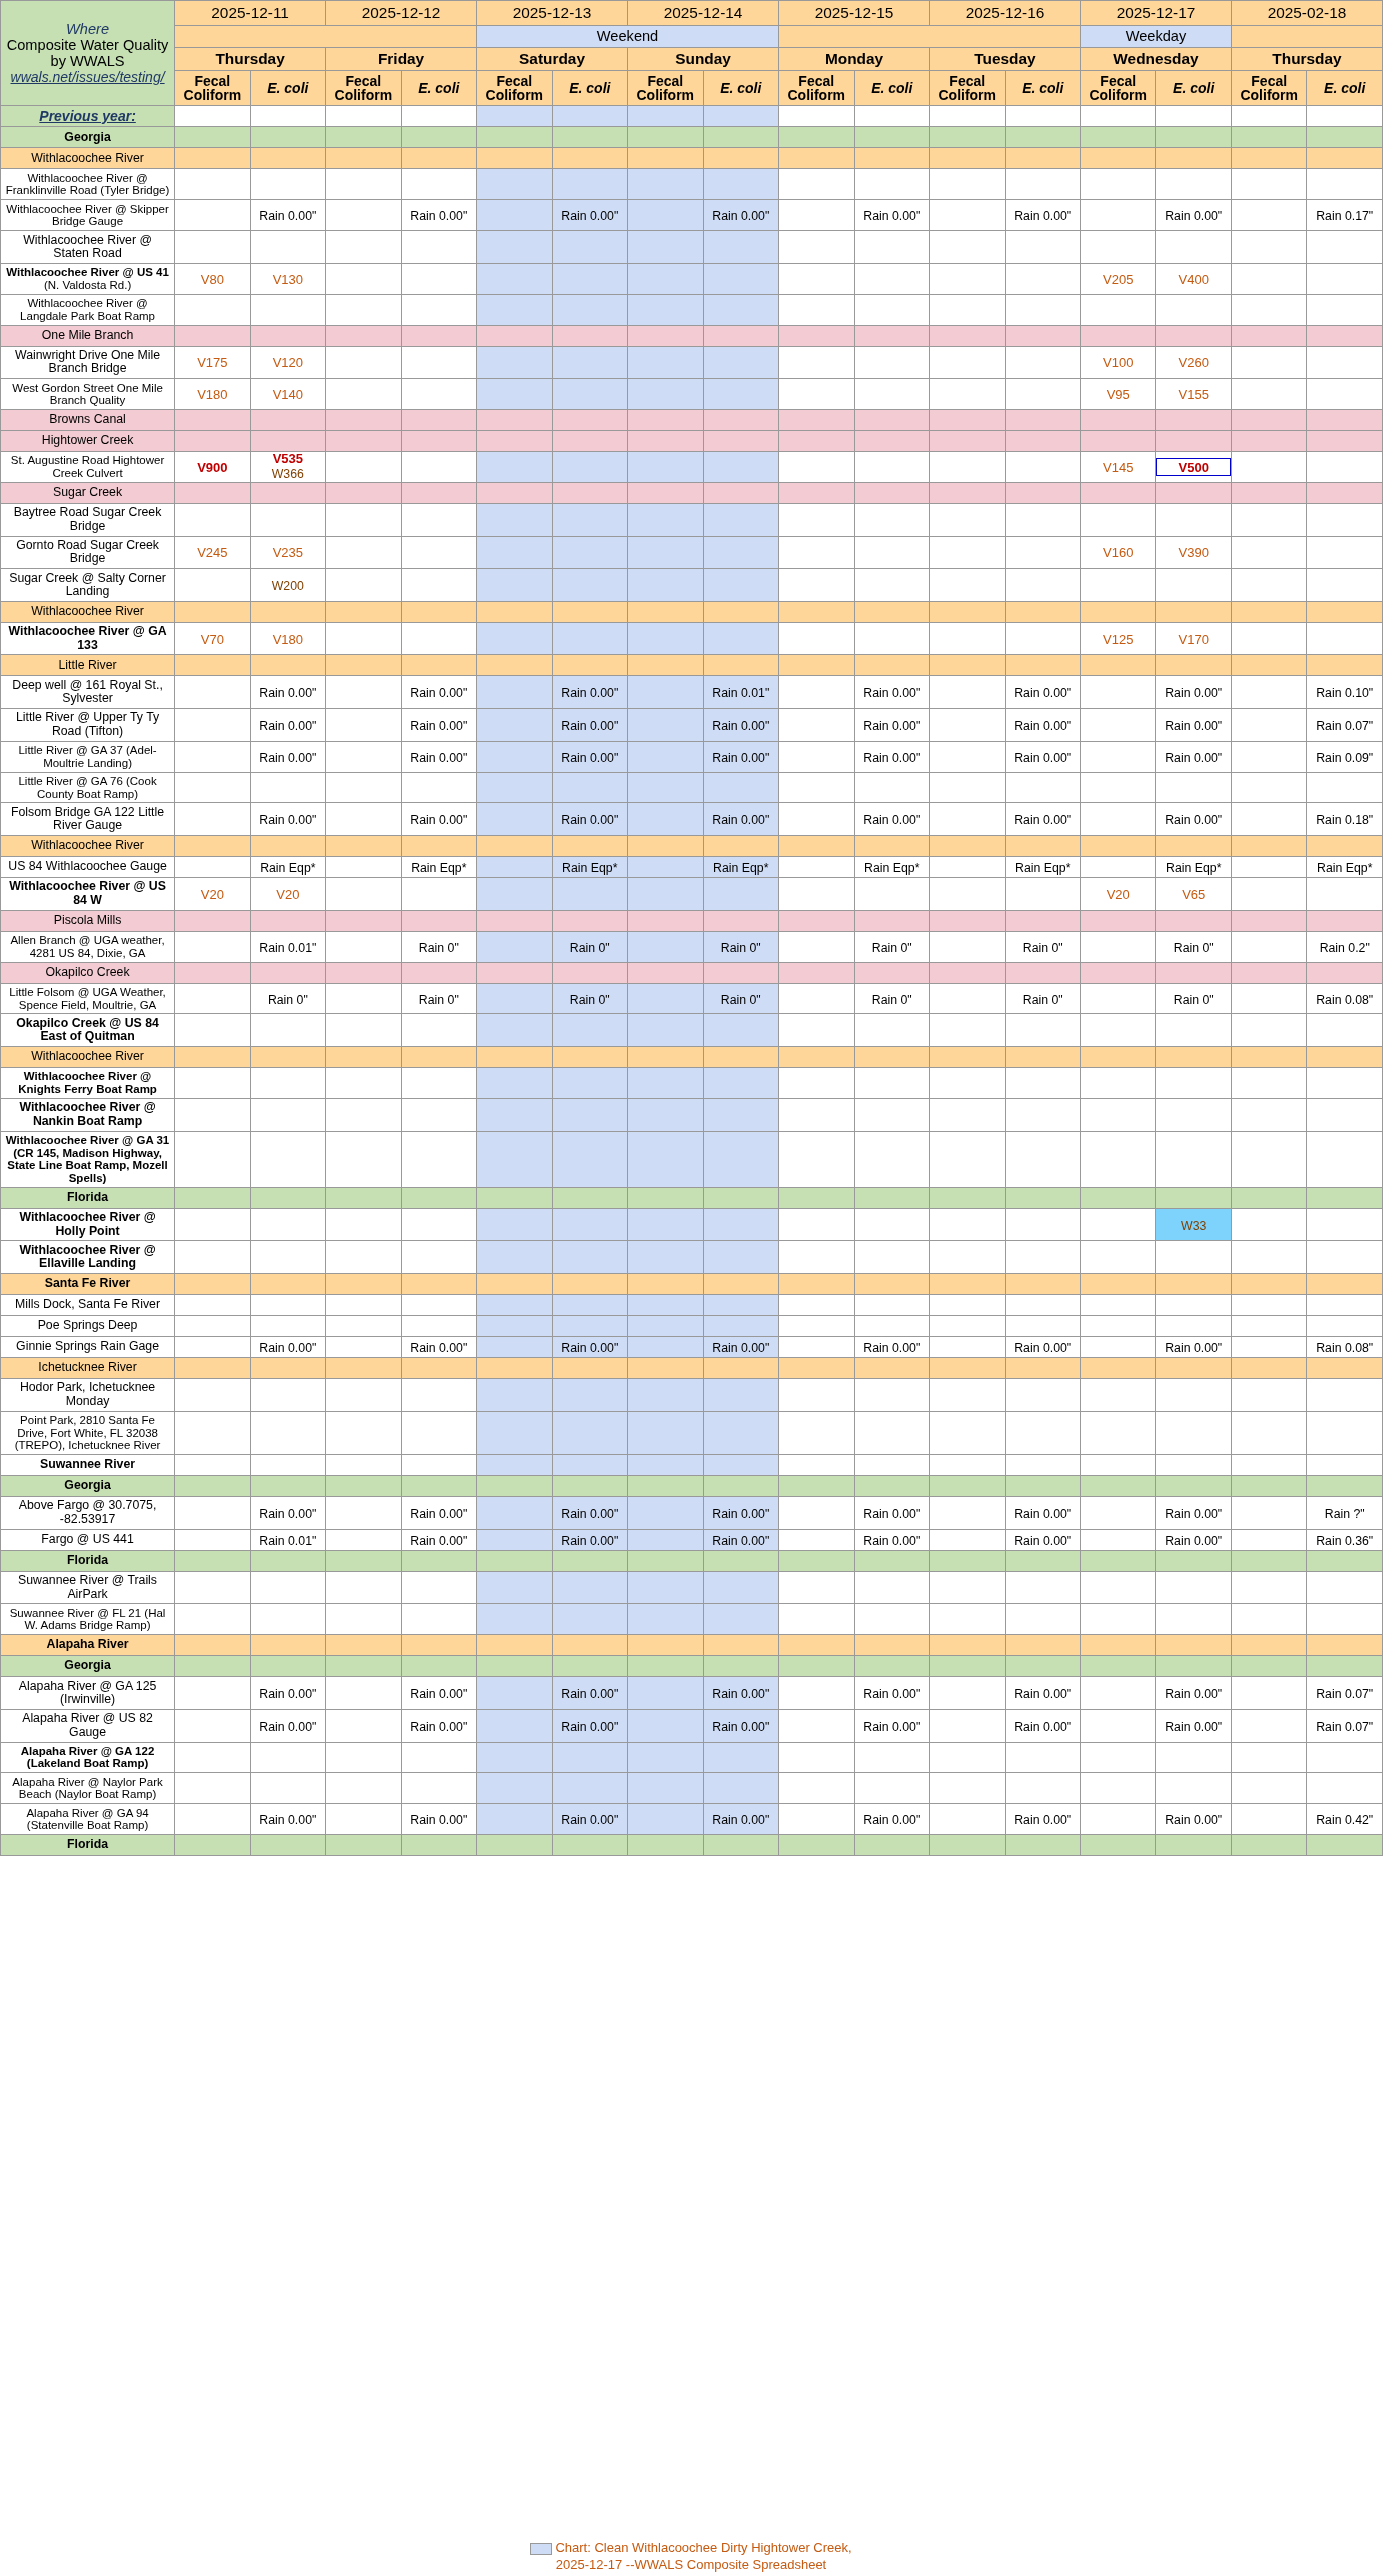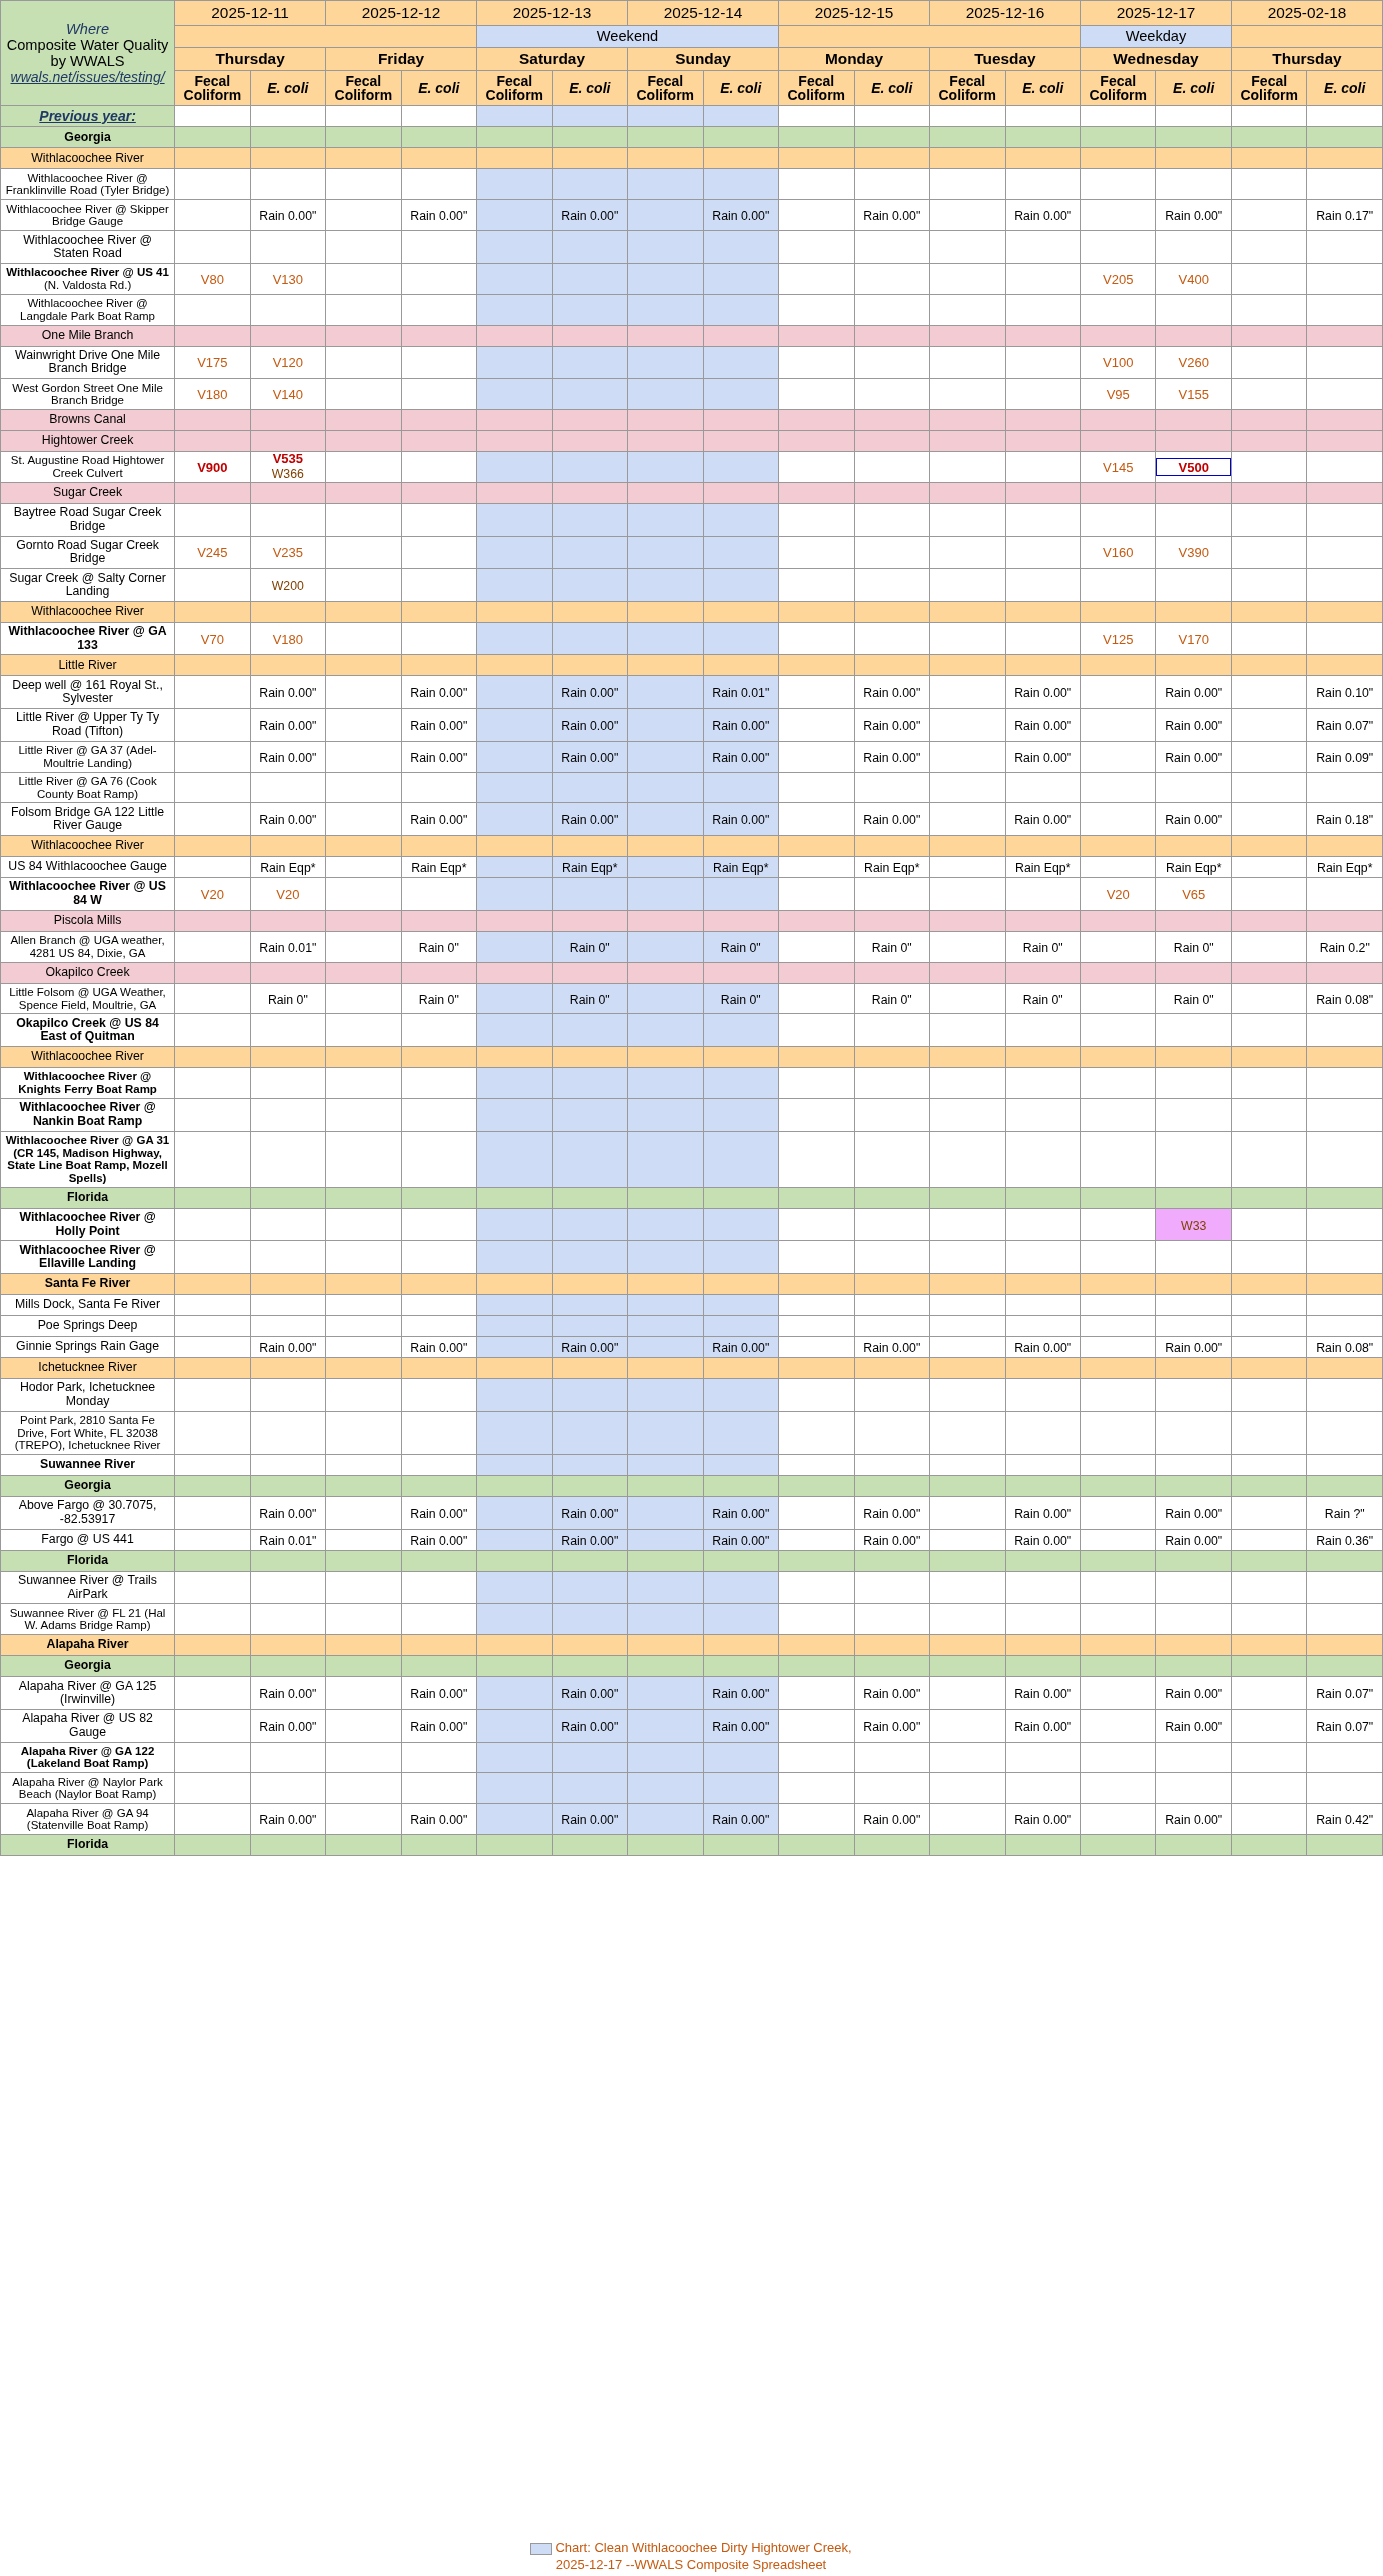--- a/index.html
+++ b/index.html
@@ -305,21 +305,21 @@
           <td class="c-white" style="height: 20px;">&nbsp;</td>
           <td class="c-white" style="height: 20px;">&nbsp;</td>
           <td class="c-white" style="height: 20px;">&nbsp;</td>
           <td class="c-white" style="height: 20px;">&nbsp;</td>
           <td class="c-white" style="height: 20px;"><span class="v-orange">V100</span></td>
           <td class="c-white" style="height: 20px;"><span class="v-orange">V260</span></td>
           <td class="c-white" style="height: 20px;">&nbsp;</td>
           <td class="c-white" style="height: 20px;">&nbsp;</td>
         </tr>
         <tr>
-          <td class="lbl b-white small">West Gordon Street One Mile Branch Bridge</td>
+          <td class="lbl b-white small">West Gordon Street One Mile Branch Quality</td>
           <td class="c-white" style="height: 20px;"><span class="v-orange">V180</span></td>
           <td class="c-white" style="height: 20px;"><span class="v-orange">V140</span></td>
           <td class="c-white" style="height: 20px;">&nbsp;</td>
           <td class="c-white" style="height: 20px;">&nbsp;</td>
           <td class="c-blue" style="height: 20px;">&nbsp;</td>
           <td class="c-blue" style="height: 20px;">&nbsp;</td>
           <td class="c-blue" style="height: 20px;">&nbsp;</td>
           <td class="c-blue" style="height: 20px;">&nbsp;</td>
           <td class="c-white" style="height: 20px;">&nbsp;</td>
           <td class="c-white" style="height: 20px;">&nbsp;</td>
@@ -872,21 +872,21 @@
           <td class="c-white" style="height: 20px;">&nbsp;</td>
           <td class="c-blue" style="height: 20px;">&nbsp;</td>
           <td class="c-blue" style="height: 20px;">&nbsp;</td>
           <td class="c-blue" style="height: 20px;">&nbsp;</td>
           <td class="c-blue" style="height: 20px;">&nbsp;</td>
           <td class="c-white" style="height: 20px;">&nbsp;</td>
           <td class="c-white" style="height: 20px;">&nbsp;</td>
           <td class="c-white" style="height: 20px;">&nbsp;</td>
           <td class="c-white" style="height: 20px;">&nbsp;</td>
           <td class="c-white" style="height: 20px;">&nbsp;</td>
-          <td class="c-white" style="height: 20px; background: #f0abfc; margin-left: 44px;"><span class="v-dark">W33</span></td>
+          <td class="c-white" style="height: 20px; background: #7dd3fc; margin-left: 44px;"><span class="v-dark">W33</span></td>
           <td class="c-white" style="height: 20px;">&nbsp;</td>
           <td class="c-white" style="height: 20px;">&nbsp;</td>
         </tr>
         <tr>
           <td class="lbl b-white bold">Withlacoochee River @ Ellaville Landing</td>
           <td class="c-white" style="height: 20px;">&nbsp;</td>
           <td class="c-white" style="height: 20px;">&nbsp;</td>
           <td class="c-white" style="height: 20px;">&nbsp;</td>
           <td class="c-white" style="height: 20px;">&nbsp;</td>
           <td class="c-blue" style="height: 20px;">&nbsp;</td>

